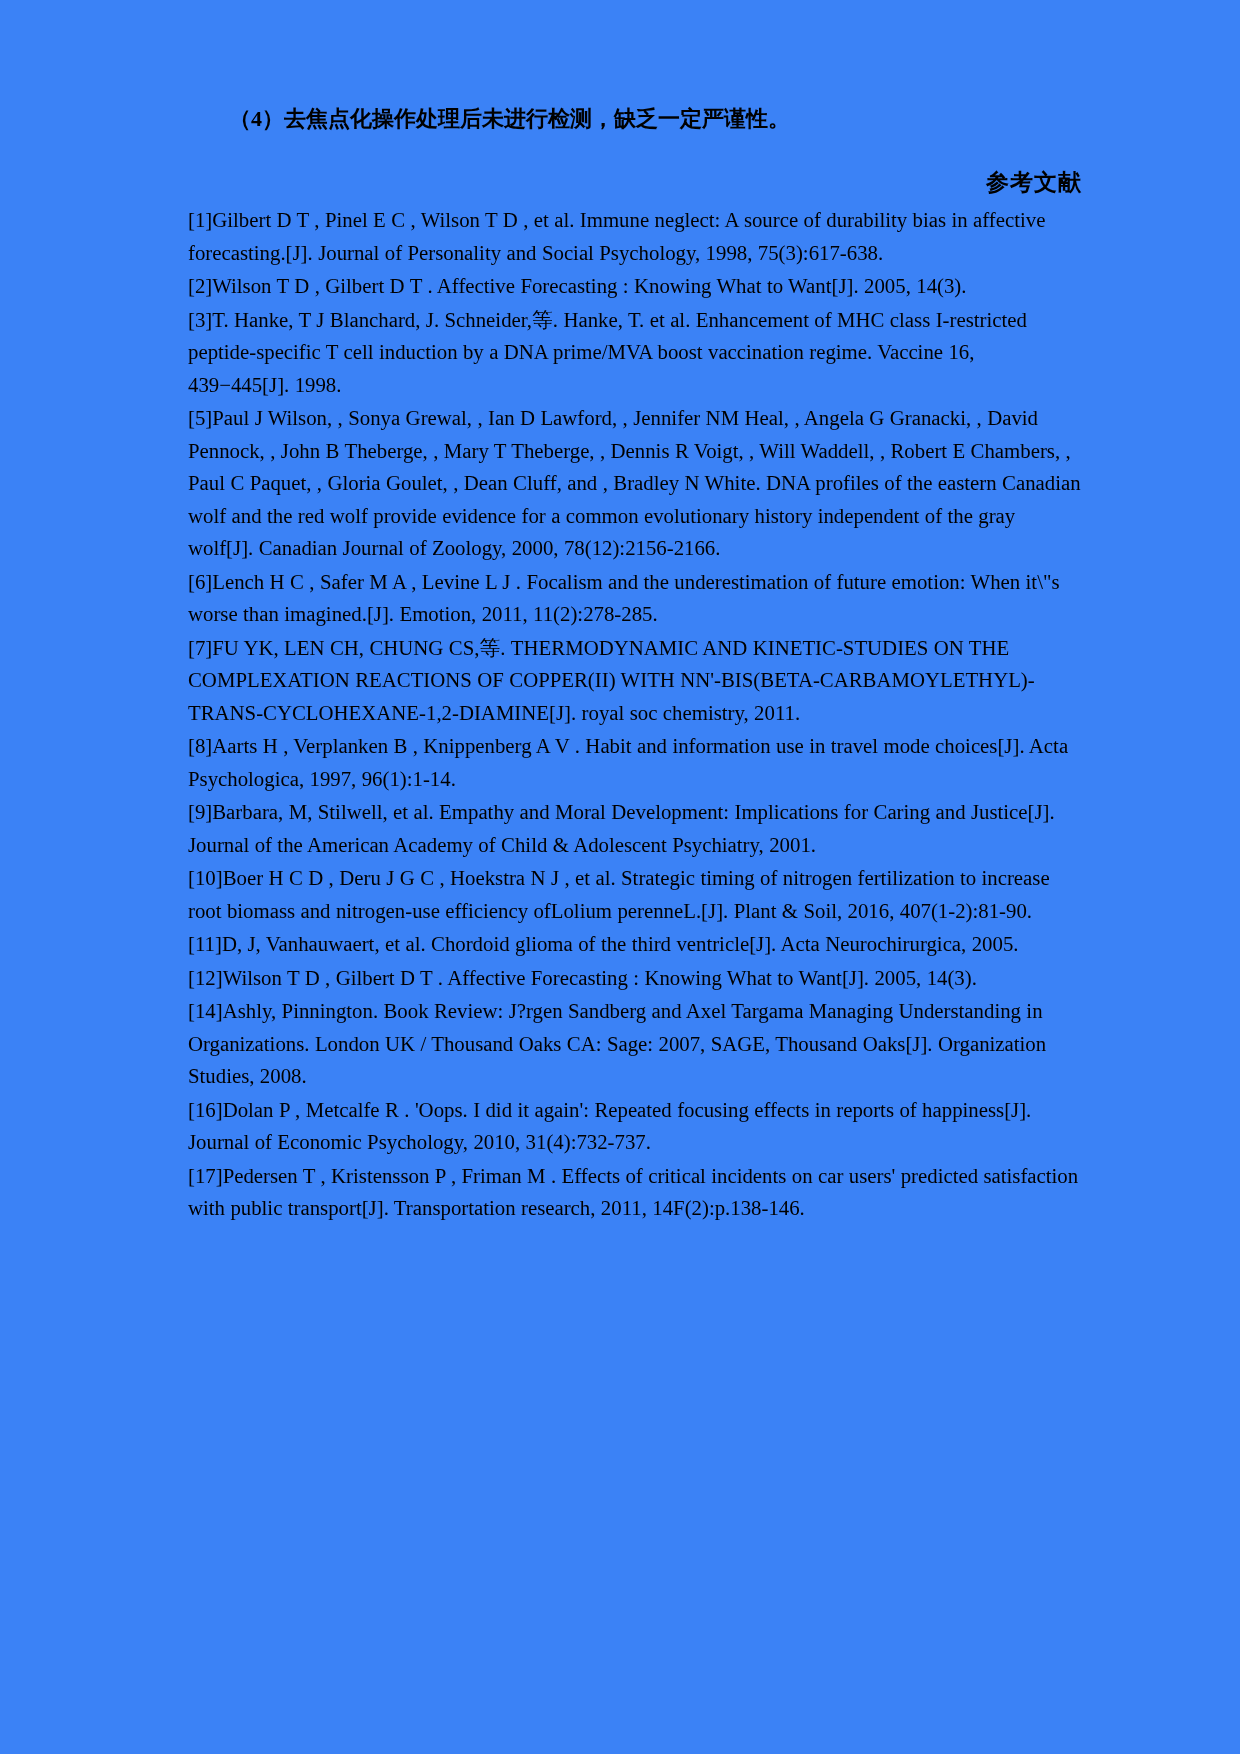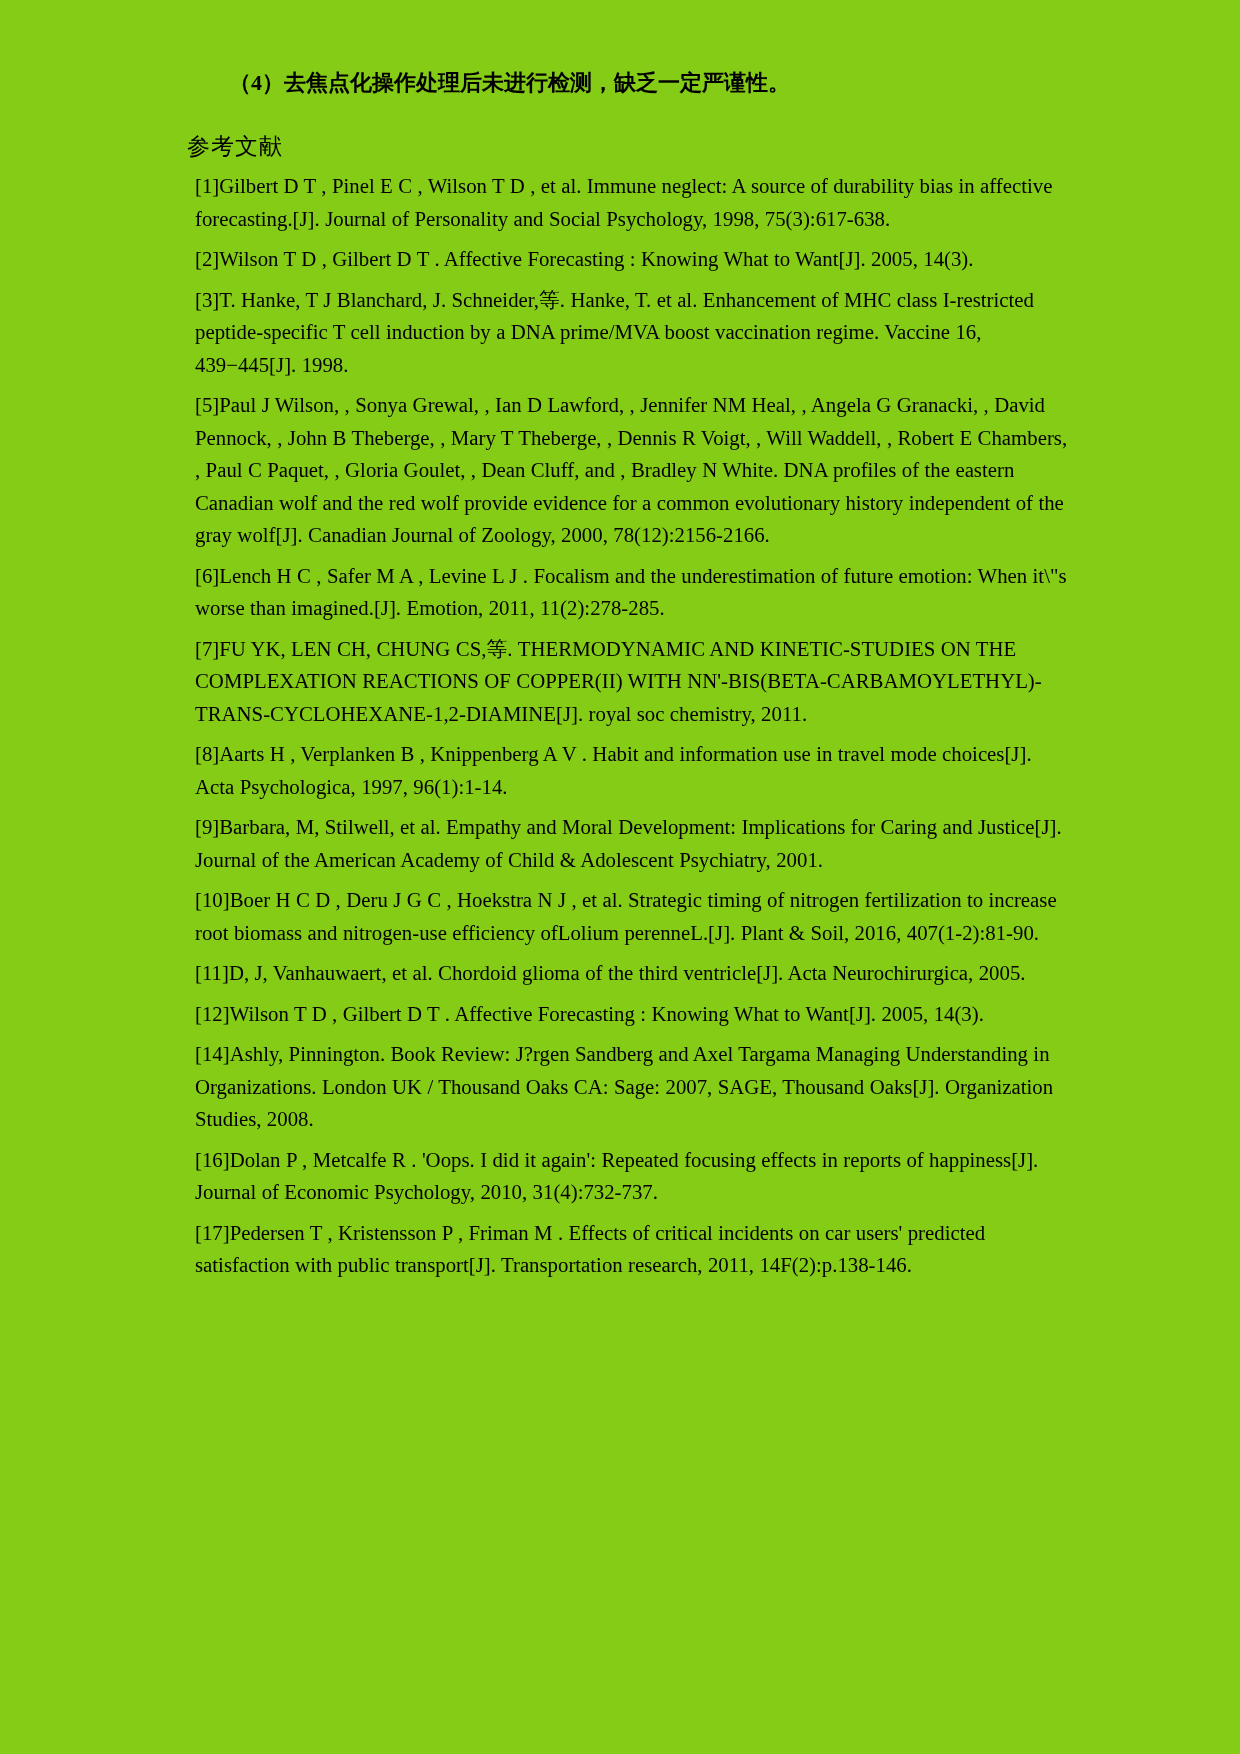--- a/index.html
+++ b/index.html
@@ -5,46 +5,46 @@
   html, body {
     margin: 0;
     padding: 0;
     background: #ffffff;
   }
   .page {
     position: relative;
     width: 1240px;
     height: 1754px;
     box-sizing: border-box;
-    padding: 68px 158px 0 187px;
-    background: #84cc16;
+    padding: 104px 158px 0 187px;
+    background: #3b82f6;
     color: #000000;
     font-family: "Liberation Serif", "DejaVu Serif", serif;
     overflow: hidden;
   }
   .remark {
     margin: 0;
     text-indent: 42px;
     font-size: 22px;
     line-height: 30px;
     font-weight: 600;
   }
   .refs-title {
     margin: 34px 0 6px 0;
     font-size: 23px;
     line-height: 30px;
-    font-weight: 400;
-    text-align: left;
+    font-weight: 700;
+    text-align: right;
     letter-spacing: 1px;
   }
   .refs {
     margin: 0;
   }
   .ref {
-    margin: 8px;
+    margin: 1px;
     font-size: 20.8px;
     line-height: 32.5px;
     text-align: left;
     word-spacing: 0.01em;
   }
 </style>
 </head>
 <body>
 
 <div class="page">

